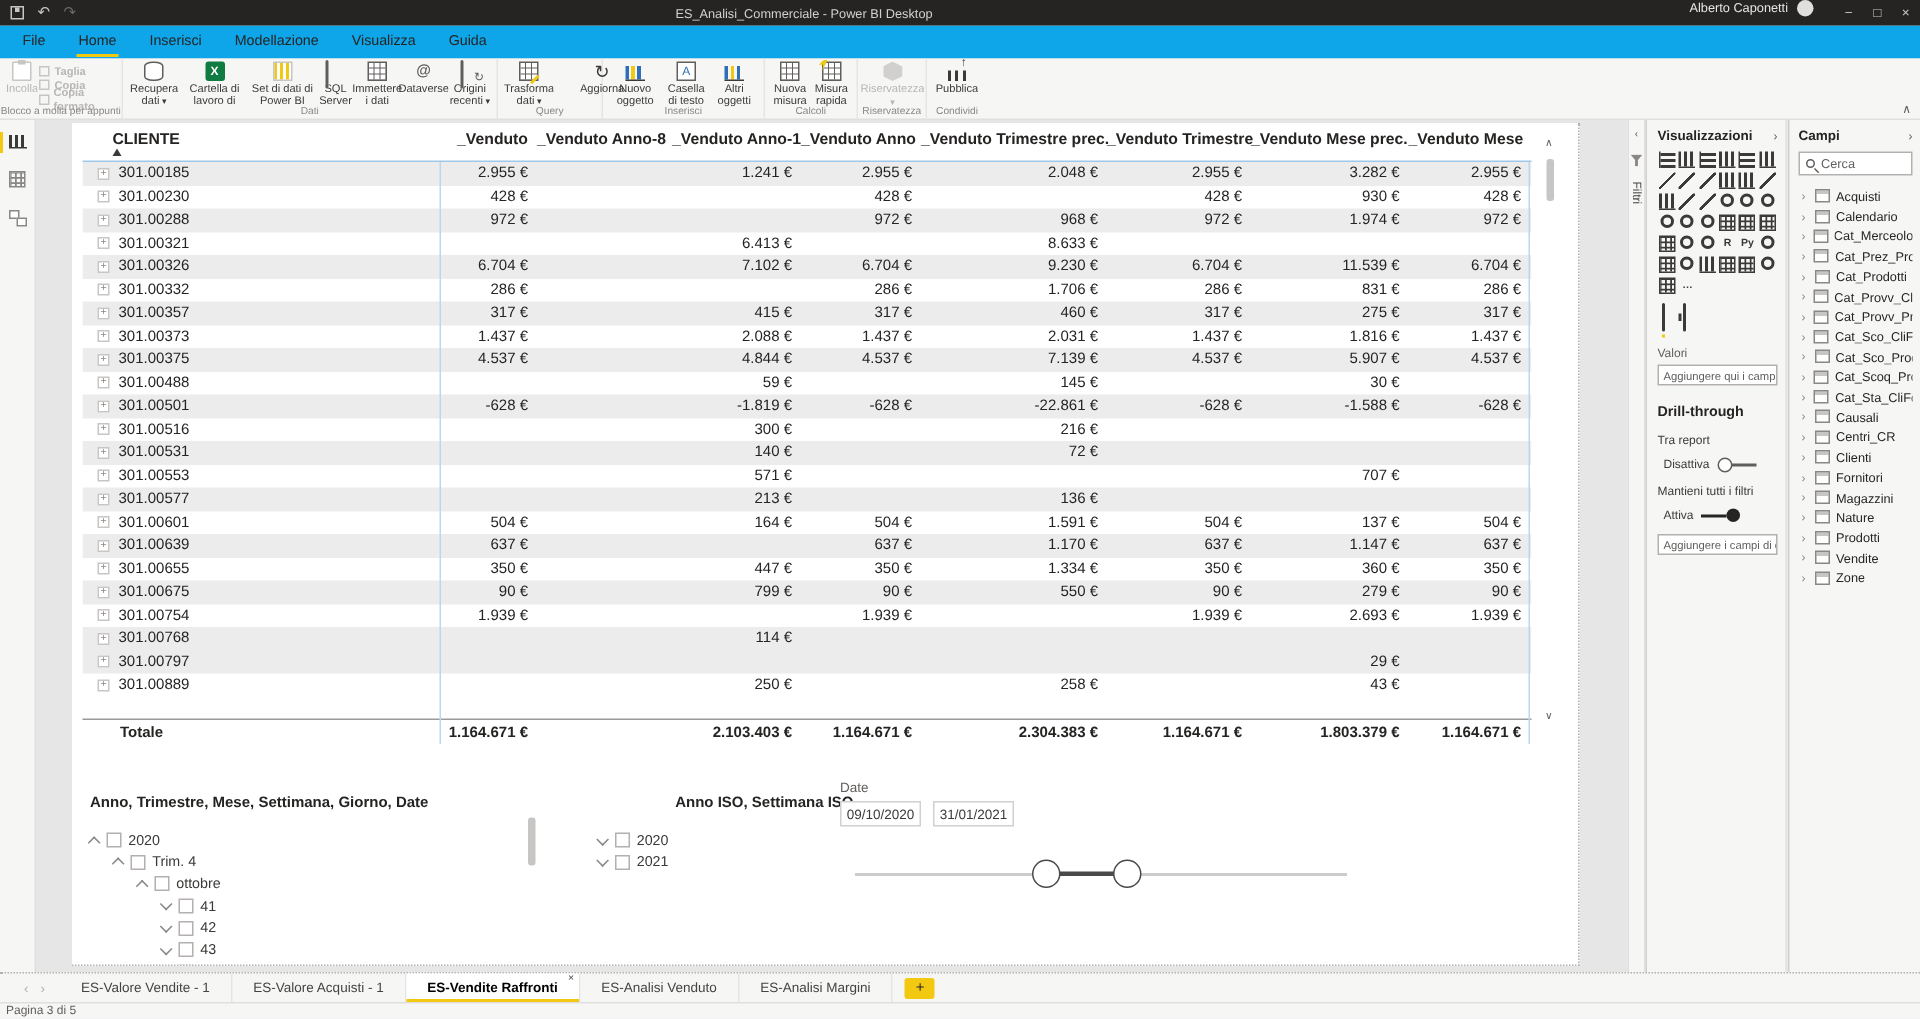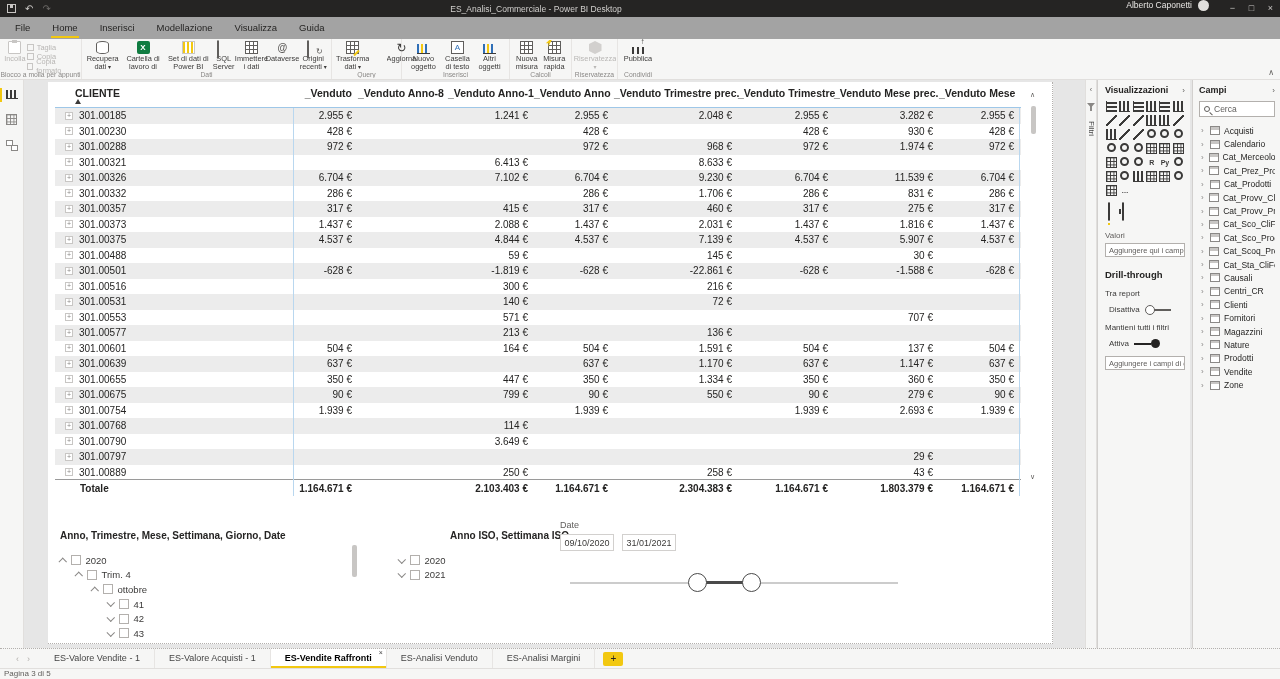--- a/index.html
+++ b/index.html
@@ -13,33 +13,33 @@
   .floppy::before { content:''; position:absolute; top:0; left:2px; right:2px; height:3px; background:#c8c6c4; }
   .undo { color:#c8c6c4; font-size:10px; line-height:10px; }
   .redo { color:#6b6967; font-size:10px; line-height:10px; }
   .tb-title { position:absolute; left:0; width:1072px; text-align:center; font-size:8.5px; color:#d2d0ce; pointer-events:none; }
   .tb-right { position:absolute; right:0; top:0; height:17px; display:flex; align-items:flex-start; }
   .tb-user { font-size:8.5px; color:#e8e6e4; margin-right:6px; }
   .avatar { width:11px; height:11px; border-radius:50%; background:#e1dfdd; margin-right:14px; }
   .winbtn { width:19px; height:17px; text-align:center; line-height:17px; color:#c8c6c4; font-size:9px; }
 
   
-  .menubar { position:absolute; left:0; top:17px; width:1280px; height:22px; background:#a3a3a3; display:flex; align-items:stretch; padding-left:4px; }
+  .menubar { position:absolute; left:0; top:17px; width:1280px; height:22px; background:#0ea5e9; display:flex; align-items:stretch; padding-left:4px; }
   .menu-item { font-size:9.5px; color:#252423; padding:0 11px; line-height:22px; position:relative; }
   .menu-item.active::after { content:''; position:absolute; left:10px; right:10px; bottom:1px; height:2px; background:#f2c811; }
 
   
   .ribbon { position:absolute; left:0; top:39px; width:1280px; height:41px; background:#f6f6f5; border-bottom:1px solid #e1dfdd; display:flex; }
   .rgroup { position:relative; height:40px; border-right:1px solid #e7e5e3; padding:2px 3px 0 3px; display:flex; align-items:flex-start; }
   .rgroup-label { position:absolute; bottom:1px; left:0; right:0; text-align:center; font-size:6.8px; color:#8a8886; white-space:nowrap; overflow:hidden; }
   .rbtn { display:flex; flex-direction:column; align-items:center; padding:0 1px; }
   .rlab { font-size:7.4px; line-height:8px; text-align:center; color:#3b3a39; max-height:16px; overflow:hidden; margin-top:1px; }
   .rlab.dis { color:#b8b6b4; }
   .caretbl::after { content:' \25BE'; font-size:6px; }
-  .clip-stack { display:flex; flex-direction:column; gap:1px; margin-top:2px; }
+  .clip-stack { display:flex; flex-direction:column; gap:1px; margin-top:2px;font-weight:bold; }
   .clip-row { display:flex; align-items:center; gap:3px; height:8.5px; }
   .clip-row .mini { width:7px; height:7px; border:1px solid #c8c6c4; }
   .clip-row span { font-size:7.4px; color:#b8b6b4; }
   .ic { width:13px; height:13px; position:relative; flex:none; }
   .ic-paste { border:1px solid #c8c6c4; border-radius:1px; background:#fff; }
   .ic-paste::before { content:''; position:absolute; top:-2px; left:3px; width:5px; height:3px; background:#c8c6c4; }
   .ic-cyl { border:1px solid #605e5c; border-radius:6px / 3px; background:#fff; }
   .ic-excel { background:#107c41; border-radius:2px; color:#fff; font-size:8px; font-weight:bold; display:flex; align-items:center; justify-content:center; }
   .ic-excel::before { content:'X'; }
   .ic-pbi { border:1px solid #c8c6c4; background:repeating-linear-gradient(90deg,#f2c811 0 2px,#fff 2px 4px); }
@@ -628,34 +628,20 @@
             </div>
             <div class="num"></div>
             <div class="num"></div>
             <div class="num">114 €</div>
             <div class="num"></div>
             <div class="num"></div>
             <div class="num"></div>
             <div class="num"></div>
             <div class="num"></div>
           </div>
-          <div class="trow">
-            <div class="cell-first">
-              <span class="expand-box">+</span>
-              <span>301.00790</span>
-            </div>
-            <div class="num"></div>
-            <div class="num"></div>
-            <div class="num">3.649 €</div>
-            <div class="num"></div>
-            <div class="num"></div>
-            <div class="num"></div>
-            <div class="num"></div>
-            <div class="num"></div>
-          </div>
           <div class="trow alt">
             <div class="cell-first">
               <span class="expand-box">+</span>
               <span>301.00797</span>
             </div>
             <div class="num"></div>
             <div class="num"></div>
             <div class="num"></div>
             <div class="num"></div>
             <div class="num"></div>

